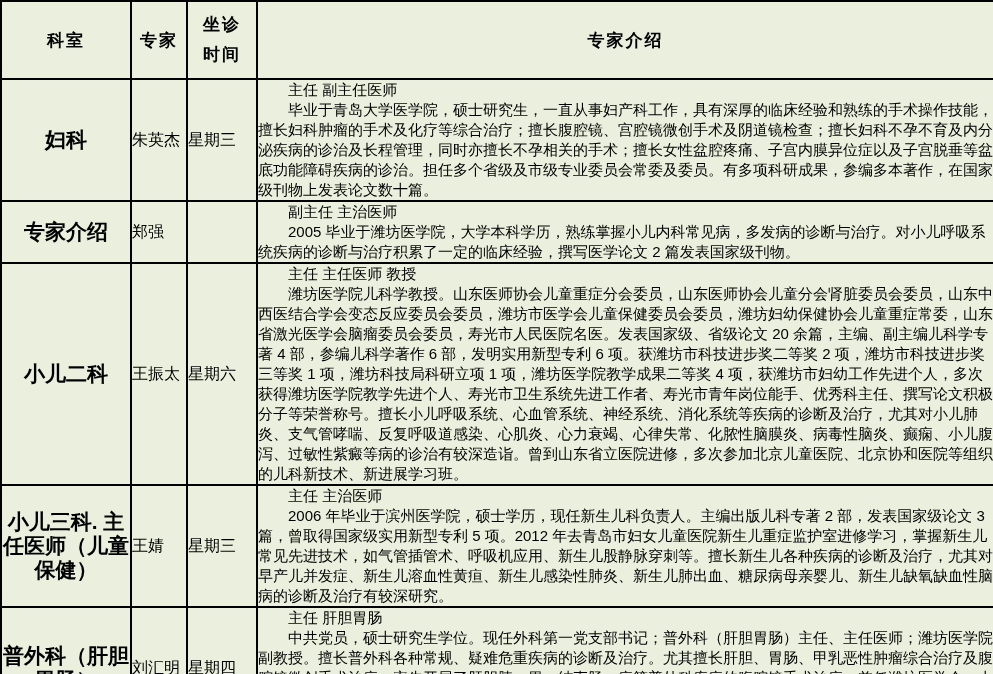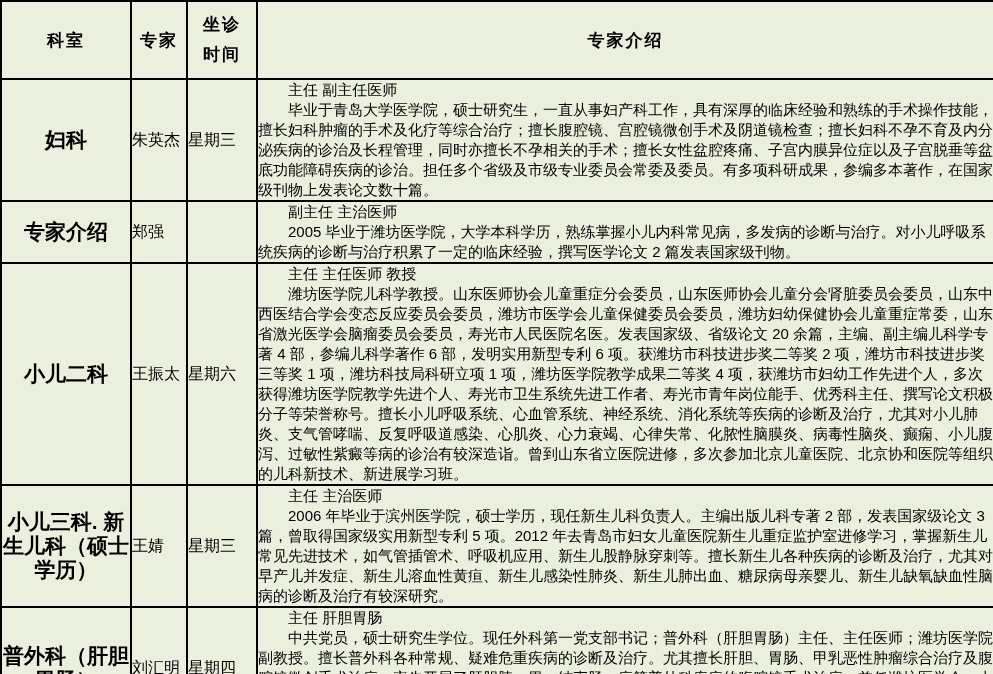--- a/index.html
+++ b/index.html
@@ -123,21 +123,21 @@
       <td class="dept">小儿二科</td>
       <td class="expert">王振太</td>
       <td class="time">星期六</td>
       <td class="intro">
         <p>主任 主任医师 教授</p>
         <p>潍坊医学院儿科学教授。山东医师协会儿童重症分会委员，山东医师协会儿童分会肾脏委员会委员，山东中西医结合学会变态反应委员会委员，潍坊市医学会儿童保健委员会委员，潍坊妇幼保健协会儿童重症常委，山东省激光医学会脑瘤委员会委员，寿光市人民医院名医。发表国家级、省级论文 20 余篇，主编、副主编儿科学专著 4 部，参编儿科学著作 6 部，发明实用新型专利 6 项。获潍坊市科技进步奖二等奖 2 项，潍坊市科技进步奖三等奖 1 项，潍坊科技局科研立项 1 项，潍坊医学院教学成果二等奖 4 项，获潍坊市妇幼工作先进个人，多次获得潍坊医学院教学先进个人、寿光市卫生系统先进工作者、寿光市青年岗位能手、优秀科主任、撰写论文积极分子等荣誉称号。擅长小儿呼吸系统、心血管系统、神经系统、消化系统等疾病的诊断及治疗，尤其对小儿肺炎、支气管哮喘、反复呼吸道感染、心肌炎、心力衰竭、心律失常、化脓性脑膜炎、病毒性脑炎、癫痫、小儿腹泻、过敏性紫癜等病的诊治有较深造诣。曾到山东省立医院进修，多次参加北京儿童医院、北京协和医院等组织的儿科新技术、新进展学习班。</p>
       </td>
     </tr>
 
     <tr class="r3">
-      <td class="dept">小儿三科. 新生儿科（硕士学历）</td>
+      <td class="dept">小儿三科. 主任医师（儿童保健）</td>
       <td class="expert">王婧</td>
       <td class="time">星期三</td>
       <td class="intro">
         <p>主任 主治医师</p>
         <p>2006 年毕业于滨州医学院，硕士学历，现任新生儿科负责人。主编出版儿科专著 2 部，发表国家级论文 3 篇，曾取得国家级实用新型专利 5 项。2012 年去青岛市妇女儿童医院新生儿重症监护室进修学习，掌握新生儿常见先进技术，如气管插管术、呼吸机应用、新生儿股静脉穿刺等。擅长新生儿各种疾病的诊断及治疗，尤其对早产儿并发症、新生儿溶血性黄疸、新生儿感染性肺炎、新生儿肺出血、糖尿病母亲婴儿、新生儿缺氧缺血性脑病的诊断及治疗有较深研究。</p>
       </td>
     </tr>
 
     <tr class="r4">
       <td class="dept">普外科（肝胆 胃肠）</td>

